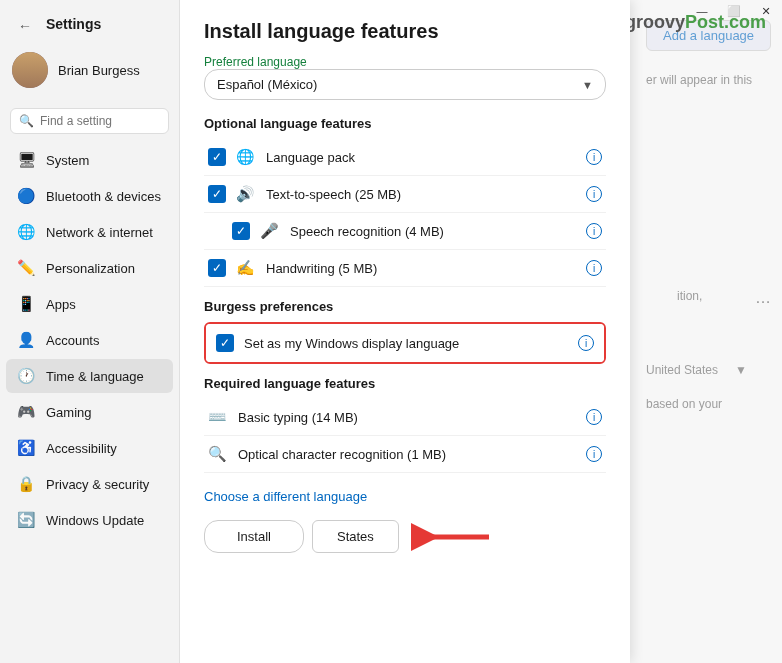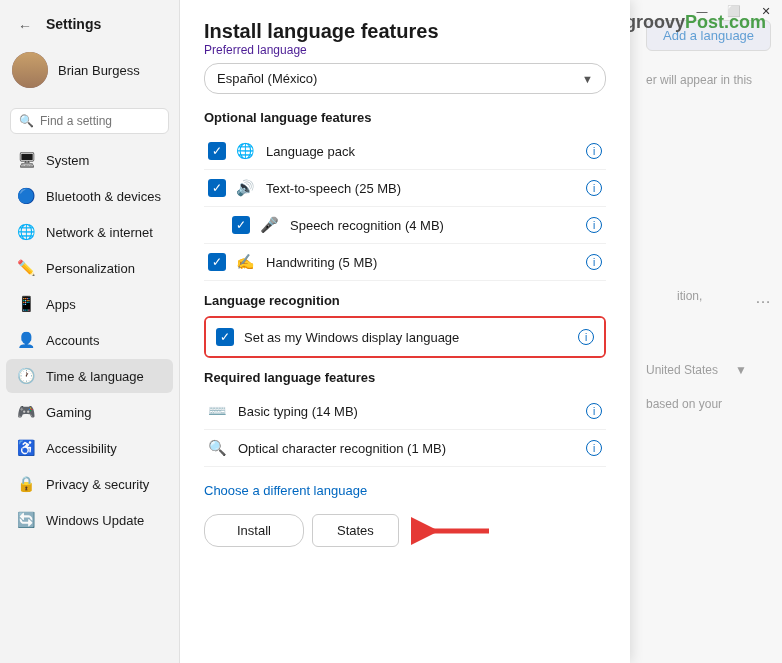--- a/index.html
+++ b/index.html
@@ -127,25 +127,25 @@
       background: #fff;
       box-shadow: 2px 0 12px rgba(0,0,0,0.12);
       padding: 20px 24px;
       overflow-y: auto;
       z-index: 10;
     }
     .overlay-title {
       font-size: 20px;
       font-weight: 600;
       color: #1a1a1a;
+      margin-bottom: 12px;
     }
     .pref-label {
       font-size: 12px;
-      color: #4c1d95;
-      margin-bottom: 6px;
+      color: #15803d;
     }
     .dropdown {
       display: flex;
       align-items: center;
       justify-content: space-between;
       background: #fff;
       border: 1px solid #ccc;
       border-radius: 14px;
       padding: 7px 12px;
       cursor: pointer;
@@ -439,21 +439,21 @@
     <div class="feature-item">
       <div class="checkbox">
           <span class="checkbox-check">✓</span>
         </div>
       <span class="feature-icon">✍️</span>
       <span class="feature-name">Handwriting (5 MB)</span>
       <div class="info-icon">i</div>
     </div>
 
     <div style="margin-top:12px; margin-bottom:2px;">
-      <p class="section-heading">Language recognition</p>
+      <p class="section-heading">Burgess preferences</p>
     </div>
     <div class="lang-pref-section">
       <div class="lang-pref-item">
         <div class="checkbox">
             <span class="checkbox-check">✓</span>
           </div>
         <span class="feature-name">Set as my Windows display language</span>
         <div class="info-icon">i</div>
       </div>
     </div>

